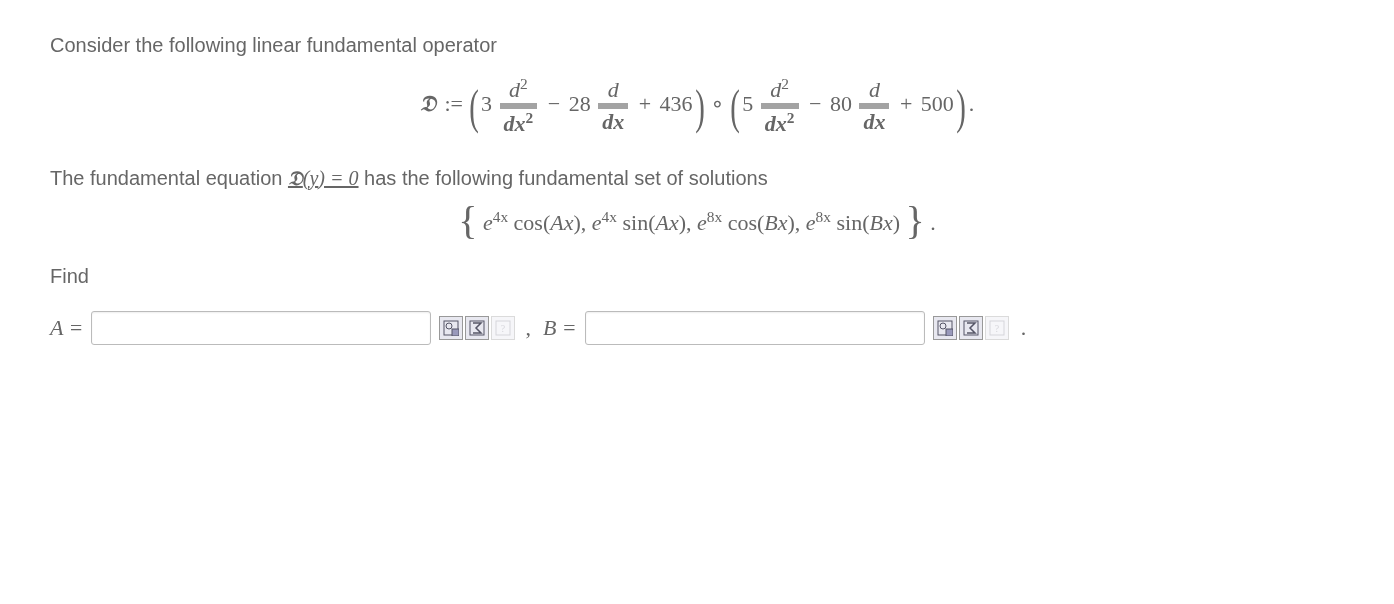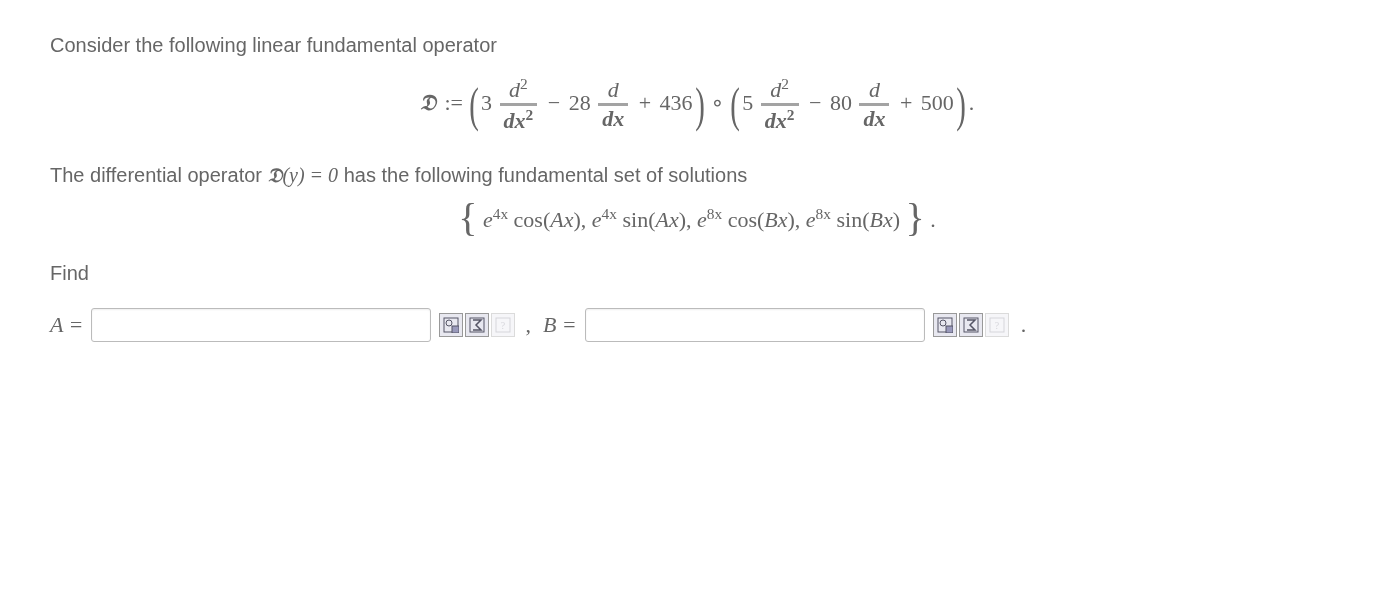--- a/index.html
+++ b/index.html
@@ -20,20 +20,21 @@
     }
     .math-display {
       text-align: center;
       margin: 15px 0 25px 0;
       font-family: 'Times New Roman', serif;
       font-size: 22px;
     }
     .math-inline {
       font-family: 'Times New Roman', serif;
       font-style: italic;
+      text-decoration: underline;
     }
     .fraktur {
       font-family: 'Times New Roman', serif;
       font-weight: bold;
       font-style: italic;
     }
     .paren-big {
       font-size: 48px;
       vertical-align: middle;
       display: inline-block;
@@ -51,21 +52,21 @@
       top: -4px;
     }
     .frac {
       display: inline-block;
       vertical-align: middle;
       text-align: center;
       margin: 0 2px;
     }
     .frac .num {
       display: block;
-      border-bottom: 3px solid #a3a3a3;
+      border-bottom: 6px solid #a3a3a3;
       padding: 0 4px;
     }
     .frac .den {
       display: block;
       padding: 0 4px;
       font-weight: bold;
     }
     .sup {
       font-size: 0.7em;
       vertical-align: super;
@@ -166,21 +167,21 @@
     <span class="num"><i>d</i></span>
     <span class="den"><i>dx</i></span>
   </span>
   <span class="op">+</span>
   <span>500</span>
   <span class="paren-big">)</span>
   <span class="roman">.</span>
 </div>
 
 <p class="prose">
-  <span>The differential operator </span><span class="math-inline"><span class="fraktur">𝔇</span>(<i>y</i>) = 0</span><span> has the following fundamental set of solutions</span>
+  <span>The fundamental equation </span><span class="math-inline"><span class="fraktur">𝔇</span>(<i>y</i>) = 0</span><span> has the following fundamental set of solutions</span>
 </p>
 
 <div class="math-display">
   <span class="brace-big">{</span>
   <i>e</i><span class="sup">4x</span>
   <span class="roman">cos</span>(<i>Ax</i>)<span class="roman">, </span>
   <i>e</i><span class="sup">4x</span>
   <span class="roman">sin</span>(<i>Ax</i>)<span class="roman">, </span>
   <i>e</i><span class="sup">8x</span>
   <span class="roman">cos</span>(<i>Bx</i>)<span class="roman">, </span>

